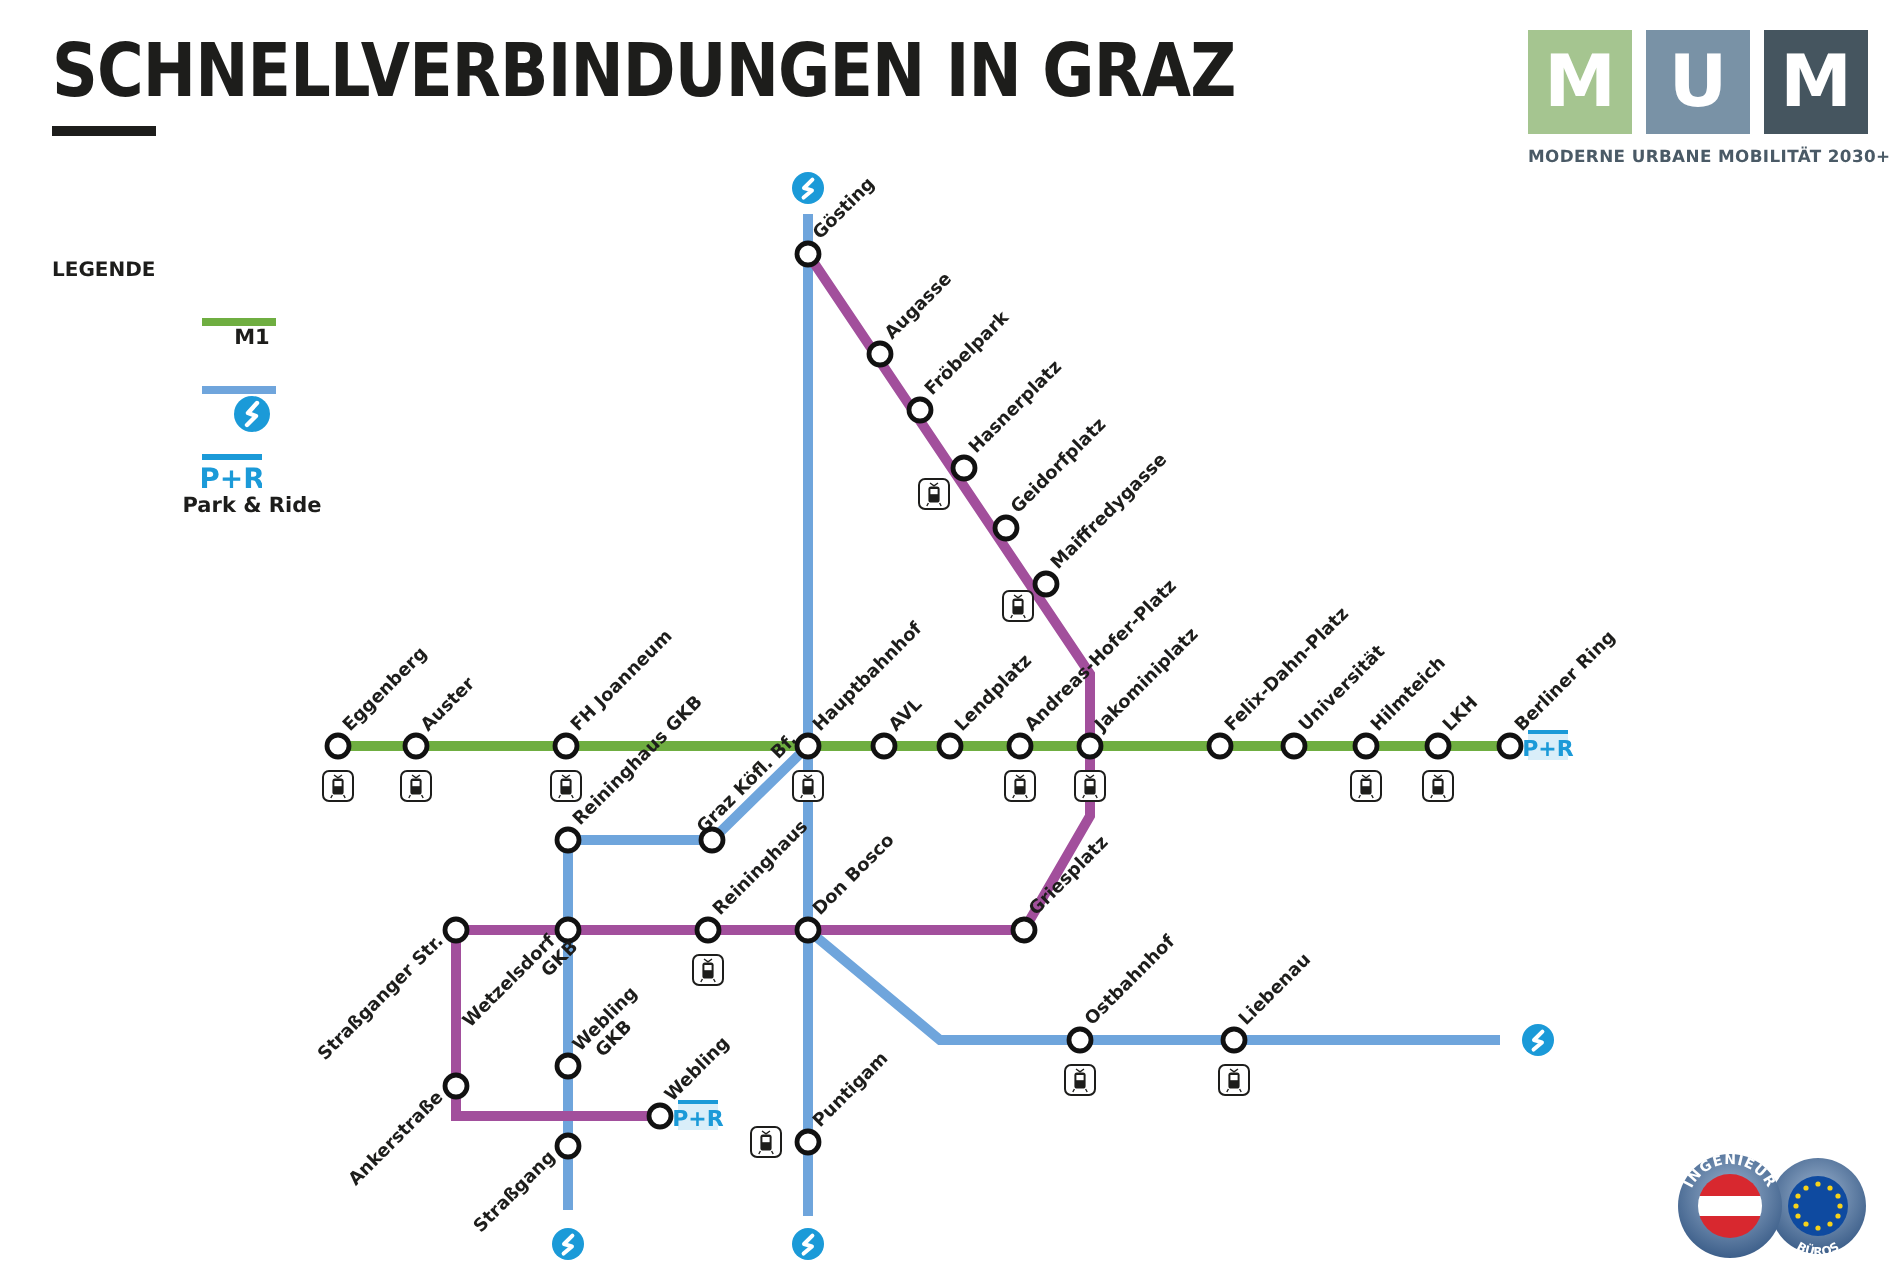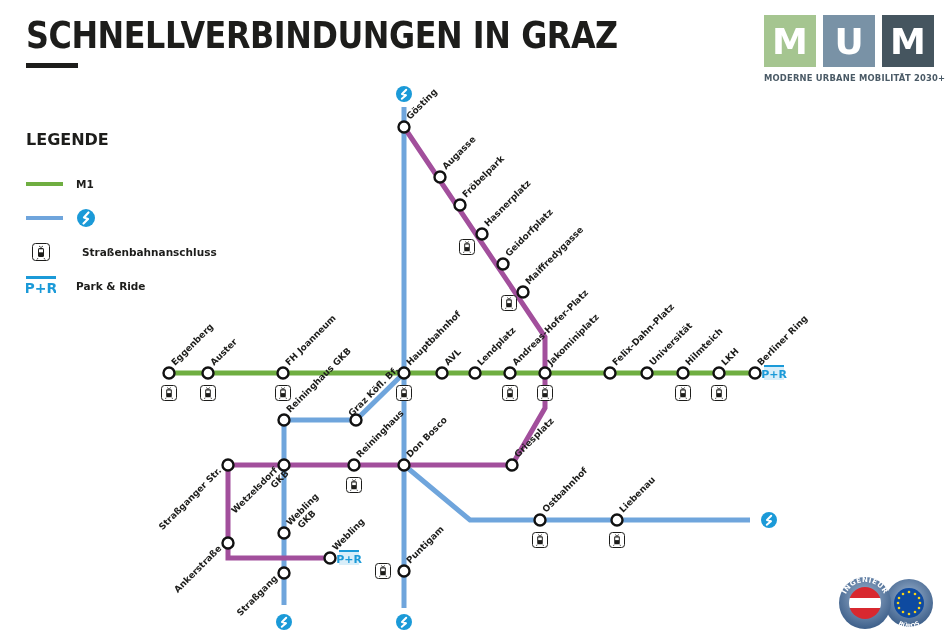--- a/index.html
+++ b/index.html
@@ -4,22 +4,22 @@
 <style>
   html,body{margin:0;padding:0;background:#fff;}
   body{width:945px;height:633px;position:relative;overflow:hidden;font-family:"DejaVu Sans","Liberation Sans",sans-serif;color:#1d1d1b;}
   .title{position:absolute;left:26px;top:14px;font-family:"DejaVu Sans",sans-serif;font-size:37px;font-weight:bold;letter-spacing:-0.5px;color:#1d1d1b;line-height:44px;transform:scaleX(0.86);transform-origin:left top;white-space:nowrap;}
   .title-bar{position:absolute;left:26px;top:63px;width:52px;height:5px;background:#1d1d1b;}
   .logo{position:absolute;left:764px;top:15px;width:170px;height:80px;}
   .logo .tiles{display:flex;gap:7px;}
   .logo .tile{width:52px;height:52px;display:flex;align-items:center;justify-content:center;color:#fff;font-weight:bold;font-size:36px;font-family:"DejaVu Sans",sans-serif;}
   .logo .sub{margin-top:6px;font-size:8.4px;font-weight:bold;color:#4a5a66;letter-spacing:0.2px;white-space:nowrap;}
   .legend{position:absolute;left:26px;top:130px;width:200px;}
-  .legend .lh{font-size:16px;font-weight:bold;margin-bottom:18px;}
-  .legend .row{display:flex;align-items:center;height:34px;}
+  .legend .lh{font-size:10px;font-weight:bold;margin-bottom:18px;}
+  .legend .row{display:flex;align-items:center;height:34px;flex-direction:column;}
   .legend .row .sw{width:38px;display:flex;justify-content:flex-start;align-items:center;margin-right:12px;}
   .legend .row .line{width:37px;height:4px;}
   .legend .row .lbl{font-size:10.5px;font-weight:bold;}
   svg#map{position:absolute;left:0;top:0;}
   .stxt{font-family:"DejaVu Sans",sans-serif;font-size:9px;font-weight:bold;fill:#1d1d1b;}
   .badge{position:absolute;right:6px;bottom:4px;width:104px;height:56px;}
 </style>
 </head>
 <body>
 
@@ -44,32 +44,20 @@
     <span class="lbl">M1</span>
   </div>
   <div class="row">
     <div class="sw">
         <div class="line" style="background:#6fa5dc"></div>
       </div>
     <svg width="20" height="20" viewBox="0 0 20 20">
       <circle cx="10" cy="10" r="9" fill="#1b9ad8"></circle>
       <path d="M12.5 4.5 L8 9.5 L12 11 L7.5 15.5" stroke="#fff" stroke-width="2.2" fill="none" stroke-linecap="round" stroke-linejoin="round"></path>
     </svg>
-  </div>
-  <div class="row">
-    <div class="sw" style="padding-left:6px">
-      <svg width="18" height="18" viewBox="0 0 18 18">
-        <rect x="0.5" y="0.5" width="17" height="17" rx="3" fill="#fff" stroke="#1d1d1b" stroke-width="1"></rect>
-        <rect x="6" y="5" width="6" height="9" rx="1.5" fill="#1d1d1b"></rect>
-        <rect x="7" y="6.3" width="4" height="3" fill="#fff"></rect>
-        <path d="M7 3 L9 4.5 L11 3" stroke="#1d1d1b" stroke-width="0.8" fill="none"></path>
-        <path d="M6 15 L5 16.5 M12 15 L13 16.5" stroke="#1d1d1b" stroke-width="0.8"></path>
-      </svg>
-    </div>
-    <span class="lbl">Straßenbahnanschluss</span>
   </div>
   <div class="row">
     <div class="sw">
       <svg width="30" height="20" viewBox="0 0 30 20">
         <rect x="0" y="0" width="30" height="3" fill="#1b9ad8"></rect>
         <text x="15" y="17" text-anchor="middle" font-family="DejaVu Sans, sans-serif" font-weight="bold" font-size="14" fill="#1b9ad8">P+R</text>
       </svg>
     </div>
     <span class="lbl">Park &amp; Ride</span>
   </div>

